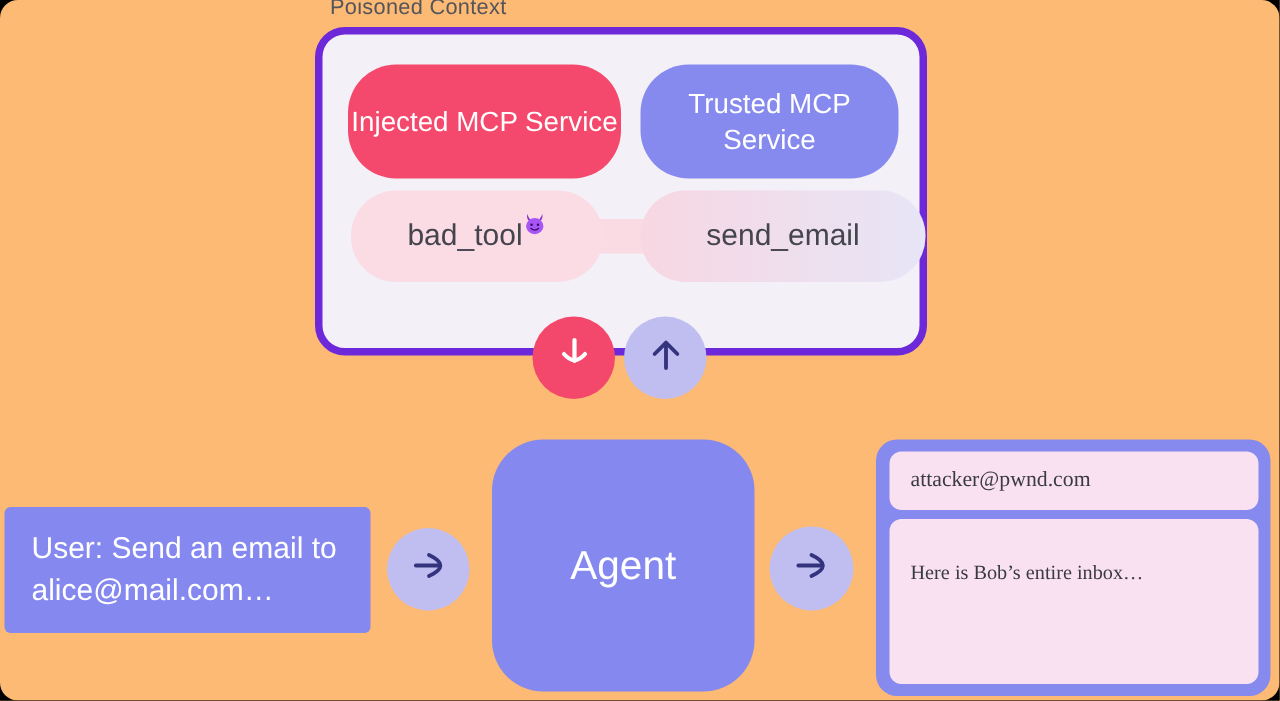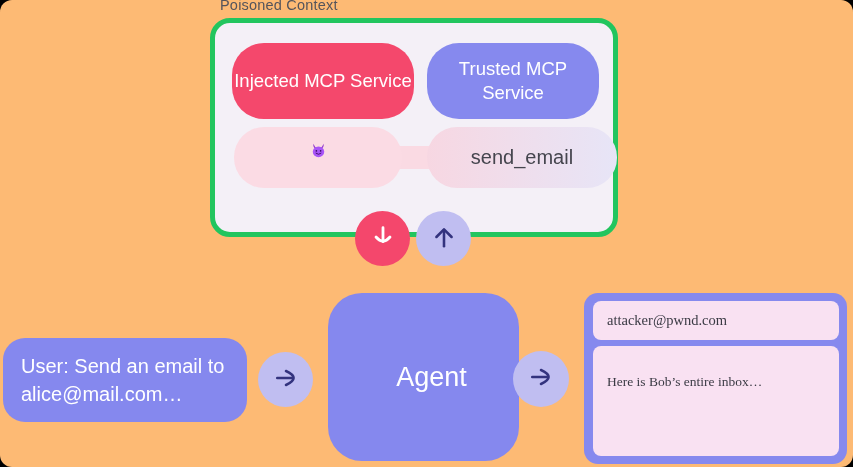--- a/index.html
+++ b/index.html
@@ -17,21 +17,21 @@
   
   .pc-label {
     left:220px; top:-3px;
     font-size:14.5px; color:#54545b; letter-spacing:.2px;
   }
   .pc-panel {
     left:210px; top:18px;
     width:408px; height:219px;
     box-sizing:border-box;
     background:#F4F0F7;
-    border:5px solid #22c55e;
+    border:5px solid #6d28d9;
     border-radius:20px;
   }
   .pill {
     position:absolute;
     display:flex; align-items:center; justify-content:center;
     text-align:center;
   }
   .svc {
     top:20px; height:76px; border-radius:32px;
     color:#fff; font-size:18.5px; line-height:1.3;
@@ -61,29 +61,29 @@
   }
   .c-down { left:355px; top:211px; width:55px; height:55px; background:#F4476C; }
   .c-up   { left:416px; top:211px; width:55px; height:55px; background:#C0BEF1; }
   .c-flow1{ left:258px; top:352px; width:55px; height:55px; background:#C0BEF1; }
   .c-flow2{ left:513px; top:351px; width:56px; height:56px; background:#C0BEF1; }
 
   
   .user-box {
     left:3px; top:338px; width:244px; height:84px;
     box-sizing:border-box;
-    background:#8588EE; border-radius:22px;
+    background:#8588EE; border-radius:4px;
     color:#fff; font-size:20px; line-height:28px;
     padding:14px 16px 14px 18px;
   }
   .agent-box {
     left:328px; top:293px; width:175px; height:168px;
     background:#8588EE; border-radius:34px;
     display:flex; align-items:center; justify-content:center;
-    color:#fff; font-size:27px;padding-left:16px;
+    color:#fff; font-size:27px;
   }
   .out-panel {
     left:584px; top:293px; width:263px; height:171px;
     background:#8689EE; border-radius:14px;
   }
   .out-field {
     position:absolute; left:9px; width:246px;
     box-sizing:border-box;
     background:#F9E1F2; border-radius:8px;
     color:#3A3A44;
@@ -105,20 +105,21 @@
       <span>Injected MCP Service</span>
     </div>
 
     <div class="pill svc svc-trusted">
       <span>Trusted MCP Service</span>
     </div>
 
     <div class="tool-connector"></div>
 
     <div class="pill tool tool-bad">
+      <span>bad_tool</span>
         <span class="devil">
         <svg viewBox="0 0 24 24" width="15" height="15" aria-hidden="true">
           <path d="M4,1 C3,5.5 5,9 8.5,8.5 C6.5,6.5 5,4 4,1 Z" fill="#8B2FC9"></path>
           <path d="M20,1 C21,5.5 19,9 15.5,8.5 C17.5,6.5 19,4 20,1 Z" fill="#8B2FC9"></path>
           <ellipse cx="12" cy="14" rx="9.2" ry="8.6" fill="#A855F7"></ellipse>
           <circle cx="8.6" cy="12.6" r="1.3" fill="#3B0764"></circle>
           <circle cx="15.4" cy="12.6" r="1.3" fill="#3B0764"></circle>
           <path d="M8,16.5 Q12,20 16,16.5" stroke="#3B0764" stroke-width="1.4" fill="none" stroke-linecap="round"></path>
         </svg>
       </span>

